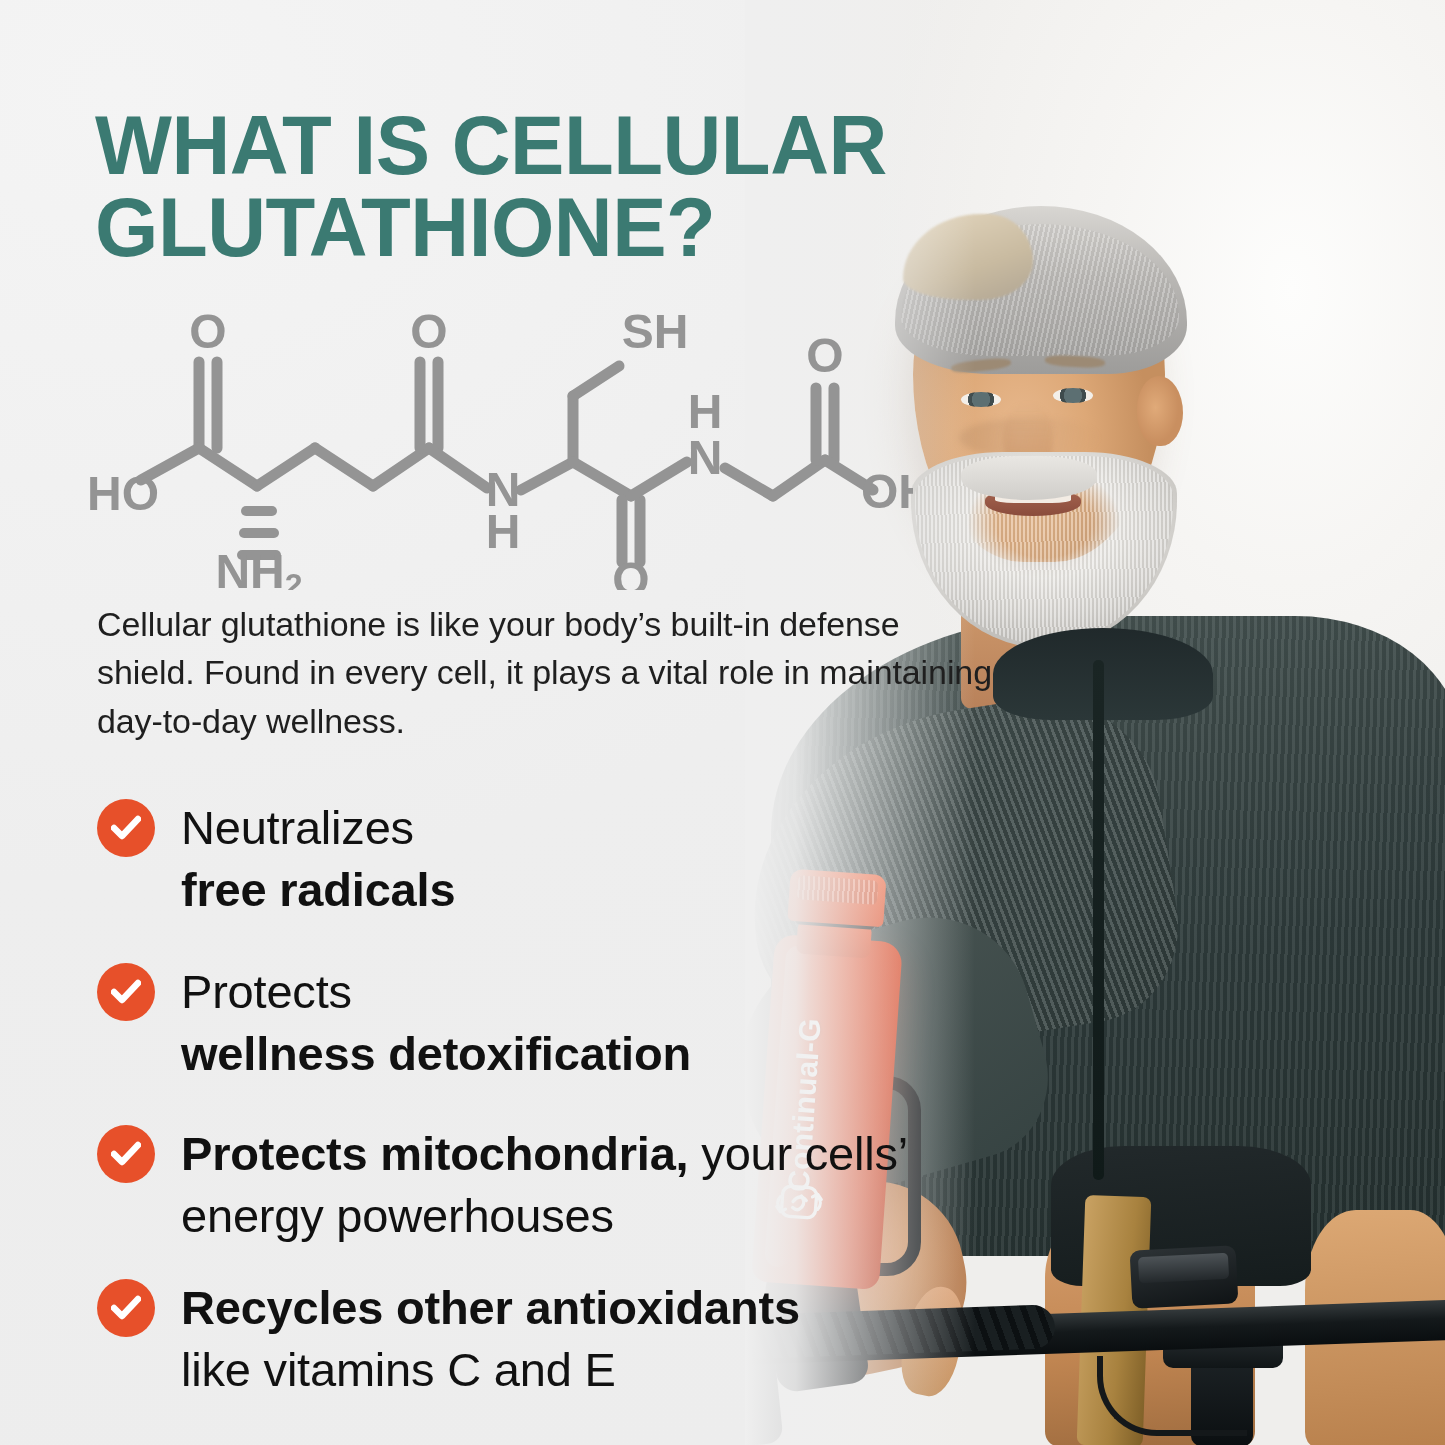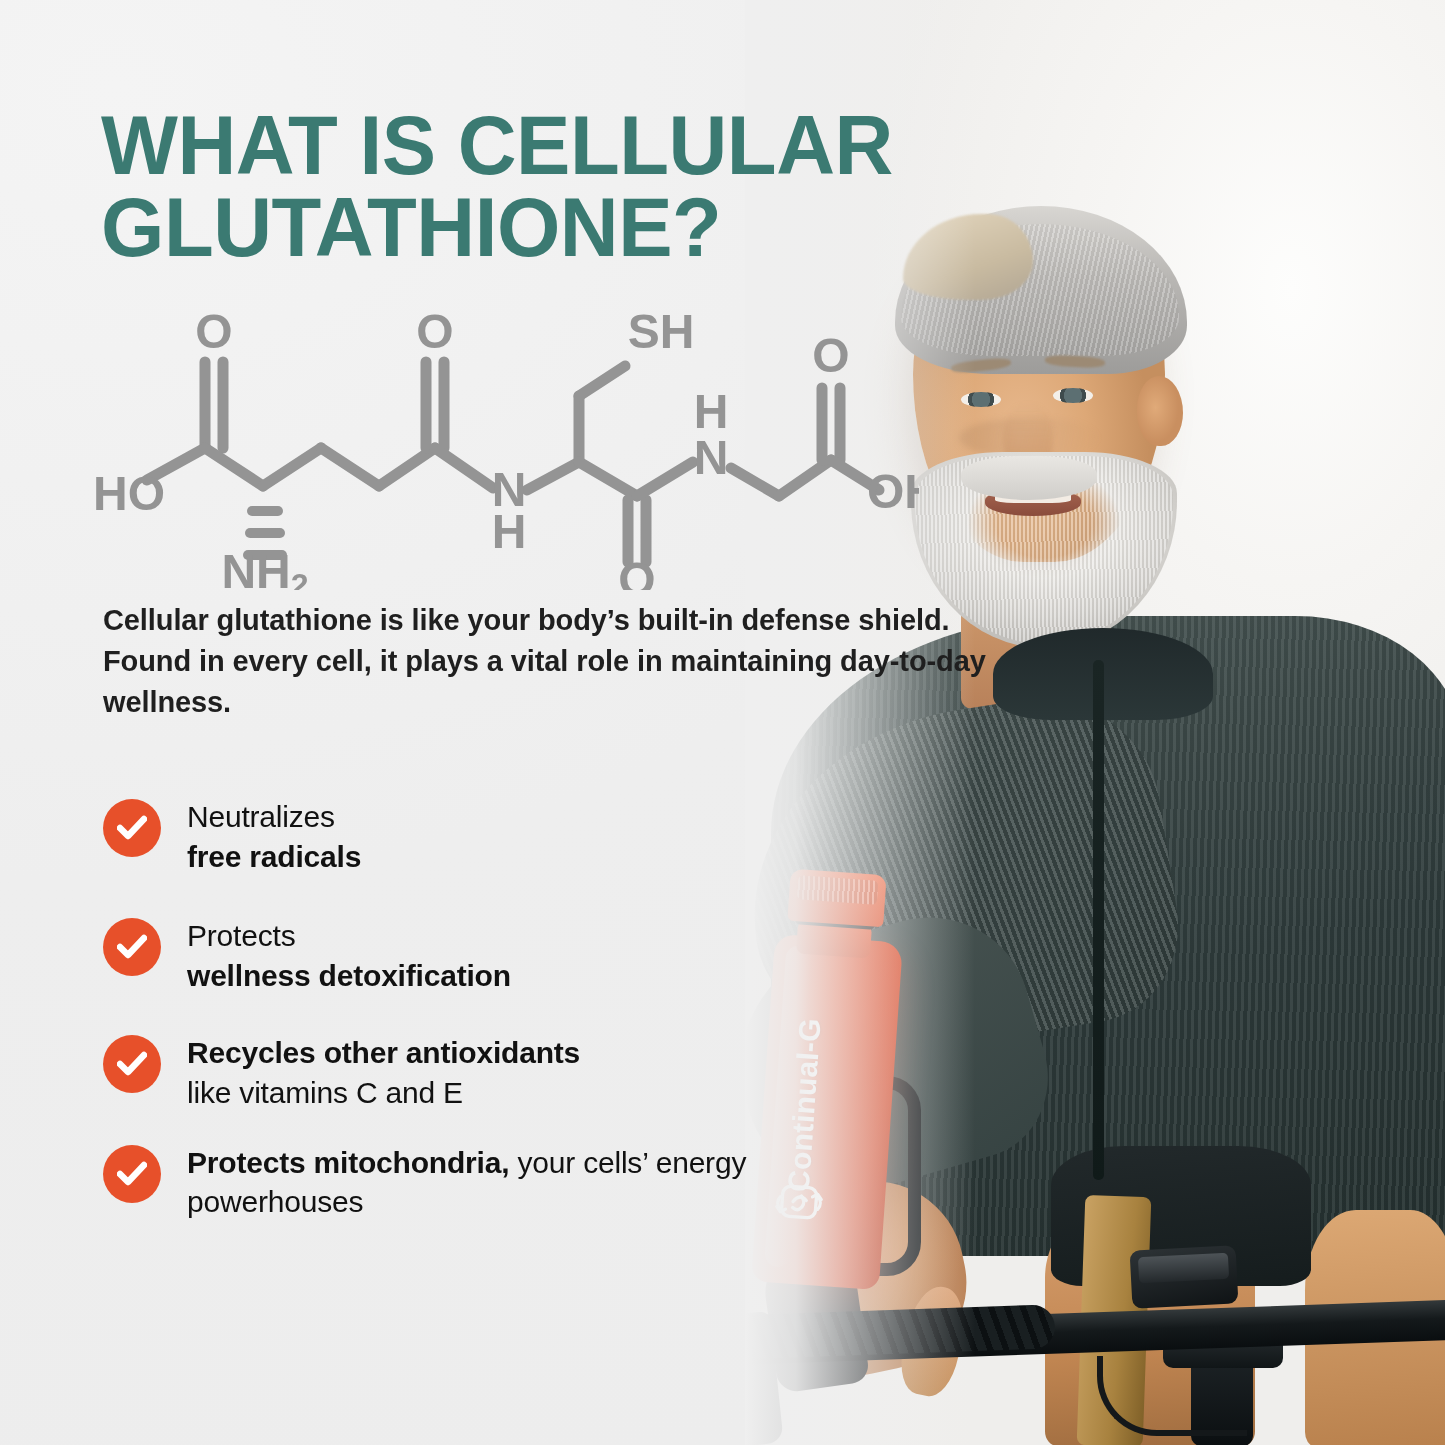--- a/index.html
+++ b/index.html
@@ -286,53 +286,53 @@
     background:linear-gradient(95deg,#c9a263,#a8823f 60%,#7e5f27);
     border-radius:8px; transform:rotate(2deg); z-index:10;
   }
   .cable {
     position:absolute; left:352px; top:1356px; width:150px; height:80px;
     border-left:6px solid #14181a; border-bottom:6px solid #14181a;
     border-radius:0 0 0 60px; z-index:23;
   }
 
   
-  .content { position:absolute; left:11px; top:0; width:1000px; height:1445px; z-index:60; }
+  .content { position:absolute; left:5px; top:0; width:1000px; height:1445px; z-index:60; }
 
   .heading {
     position:absolute; left:90px; top:104px; width:880px;
     color:#3b7a72;
     font-size:84px; line-height:.98; font-weight:700;
     letter-spacing:-.5px;
     transform:scaleX(.97); transform-origin:left top;
   }
 
   
   .molecule { position:absolute; left:78px; top:300px; width:830px; height:290px; }
   .molecule svg { display:block; }
 
   
   .body-copy {
     position:absolute; left:92px; top:600px; width:900px;
-    font-size:29px; line-height:1.42; color:#1f1f1f; font-weight:700;
+    font-size:34px; line-height:1.42; color:#1f1f1f; font-weight:400;
     letter-spacing:-.1px;
   }
 
   
   .bullets { position:absolute; left:92px; top:795px; width:810px; }
   .bullet { position:relative; display:flex; align-items:flex-start; margin-bottom:36px; }
   .bullet:nth-child(1){ margin-bottom:38px; }
   .bullet:nth-child(3){ margin-bottom:28px; }
   .check {
     flex:0 0 auto; width:58px; height:58px; border-radius:50%;
     background:#e7502a; margin-right:26px; margin-top:4px;
     position:relative;
   }
   .check svg { position:absolute; left:14px; top:16px; }
-  .btext { font-size:30px; line-height:1.32; color:#111; letter-spacing:-.2px; padding-top:2px; }
+  .btext { font-size:47px; line-height:1.32; color:#111; letter-spacing:-.2px; padding-top:2px; }
   .btext b { font-weight:700;text-align:center; }
 </style>
 </head>
 <body>
 
 <div id="poster">
 
   <div class="photo-area">
     <div class="photo-bg"></div>
 
@@ -484,27 +484,27 @@
         </span>
         <span class="btext"><span>Protects </span><br><b>wellness detoxification</b><span></span></span>
       </div>
 
       <div class="bullet">
         <span class="check">
           <svg width="30" height="26" viewBox="0 0 30 26">
             <path d="M3 13 L11 21 L27 4" fill="none" stroke="#fff" stroke-width="6.5" stroke-linecap="round" stroke-linejoin="round"></path>
           </svg>
         </span>
-        <span class="btext"><span></span><b>Recycles other antioxidants</b><br><span> like vitamins C and E</span></span>
+        <span class="btext"><b>Protects mitochondria,</b><span> your cells’ energy powerhouses</span></span>
       </div>
 
       <div class="bullet">
         <span class="check">
           <svg width="30" height="26" viewBox="0 0 30 26">
             <path d="M3 13 L11 21 L27 4" fill="none" stroke="#fff" stroke-width="6.5" stroke-linecap="round" stroke-linejoin="round"></path>
           </svg>
         </span>
-        <span class="btext"><b>Protects mitochondria,</b><span> your cells’ energy powerhouses</span></span>
+        <span class="btext"><span></span><b>Recycles other antioxidants</b><br><span> like vitamins C and E</span></span>
       </div>
 
     </div>
   </div>
 </div>
 
 </body></html>

